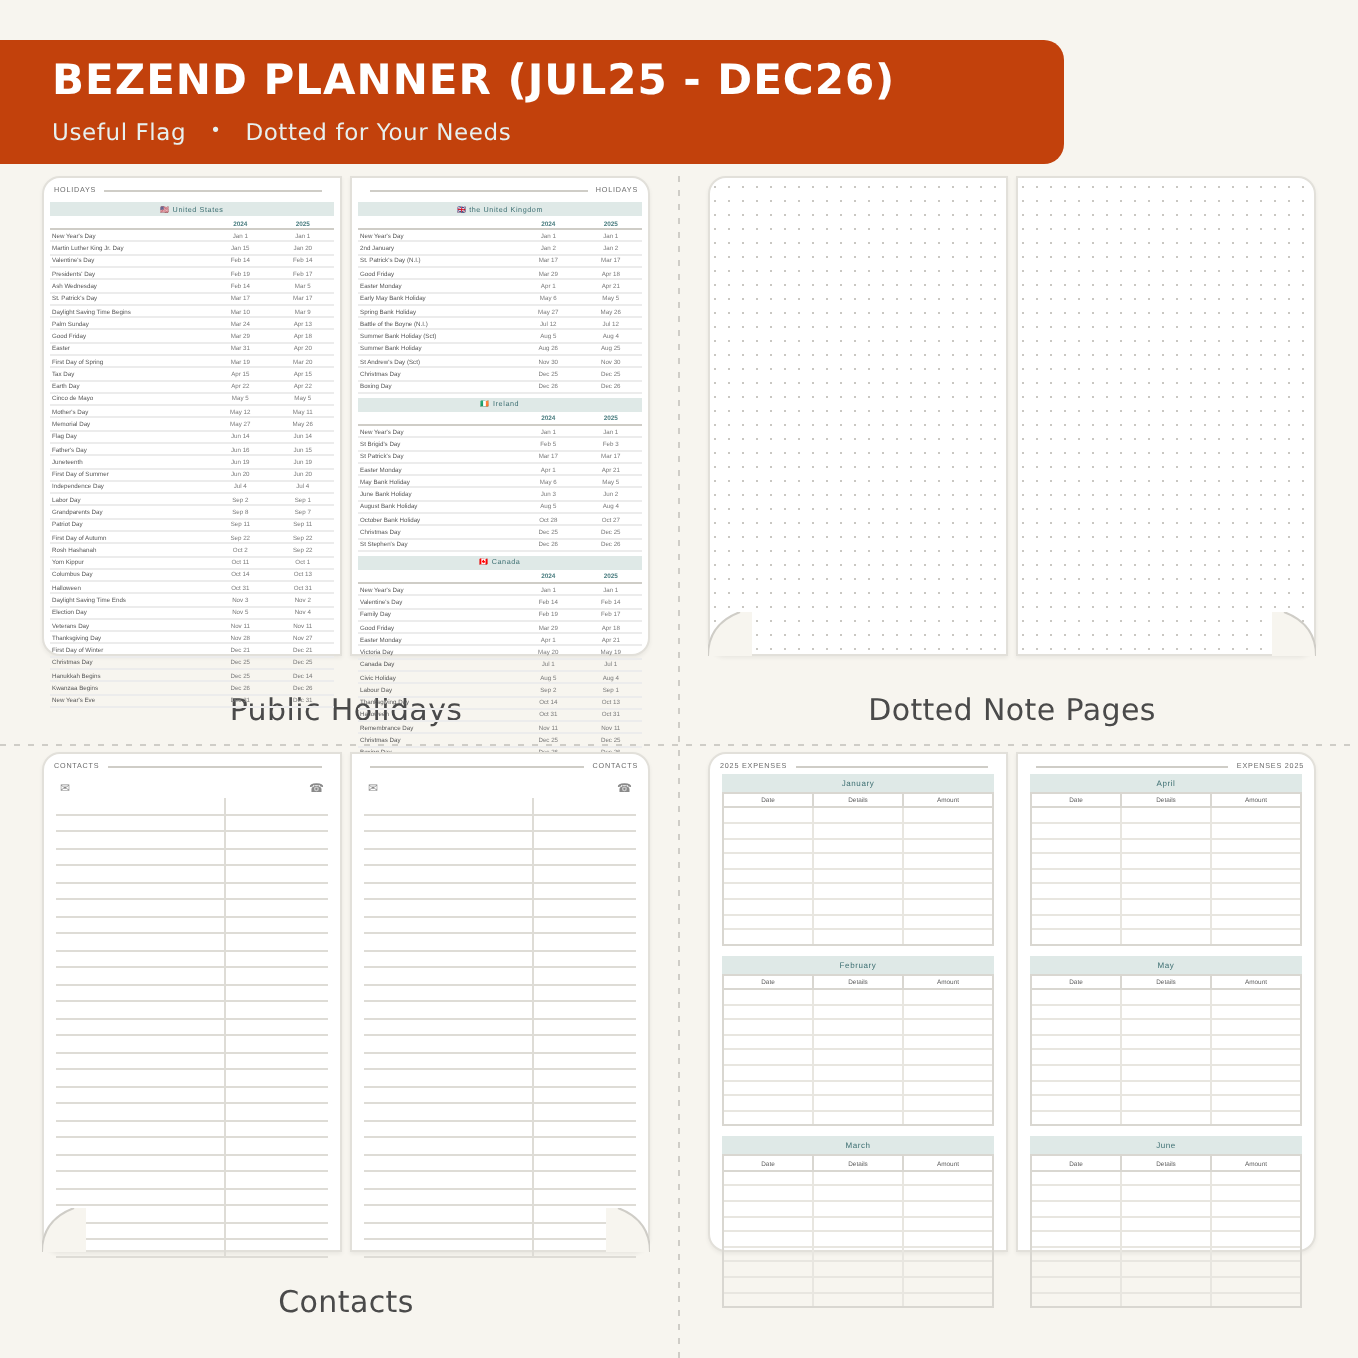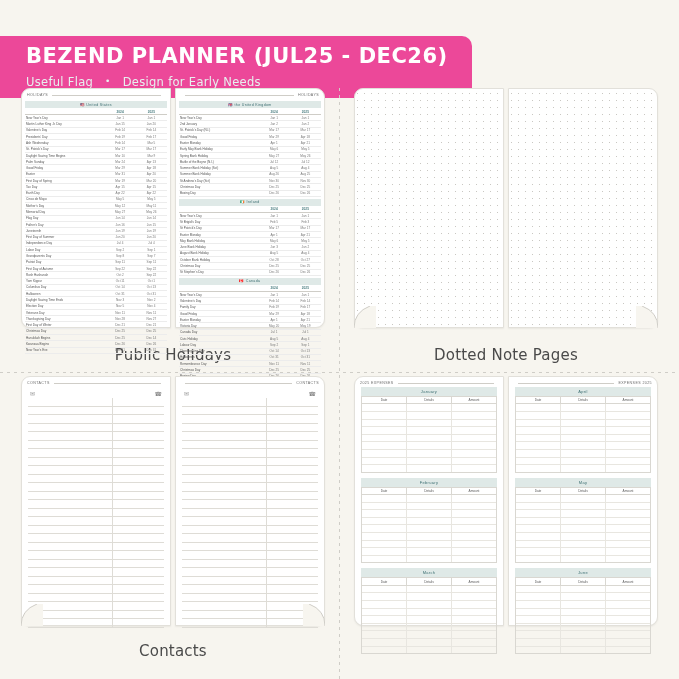--- a/index.html
+++ b/index.html
@@ -6,23 +6,23 @@
   body{
     width:679px;height:679px;
     background:#f7f5ef;
     font-family:"Liberation Sans", sans-serif;
     color:#3a3a3a;
     overflow:hidden;
     position:relative;
   }
   
   .banner{
-    position:absolute;left:0;top:36px;
-    width:472px;height:62px;
-    background:#ec4899;
+    position:absolute;left:0;top:20px;
+    width:532px;height:62px;
+    background:#c2410c;
     border-top-right-radius:10px;
     border-bottom-right-radius:10px;
     padding:8px 0 0 26px;
     box-sizing:border-box;
   }
   .banner h1{
     margin:0;
     font-size:21px;
     letter-spacing:.5px;
     color:#ffffff;
@@ -160,21 +160,21 @@
     background:repeating-linear-gradient(to right,#cfcdc7 0 3px,transparent 3px 7px);}
 </style>
 </head>
 <body>
 
 <div class="banner">
   <h1>BEZEND PLANNER (JUL25 - DEC26)</h1>
   <div class="sub">
     <span>Useful Flag</span>
     <span class="dot">•</span>
-    <span>Design for Early Needs</span>
+    <span>Dotted for Your Needs</span>
   </div>
 </div>
 
 <div class="grid">
   <div class="cross-v"></div>
   <div class="cross-h"></div>
 
   <div class="quad q-tr">
     <div class="spread">
       <div class="page rounded-l dotted" style="width:150px;height:240px;">

